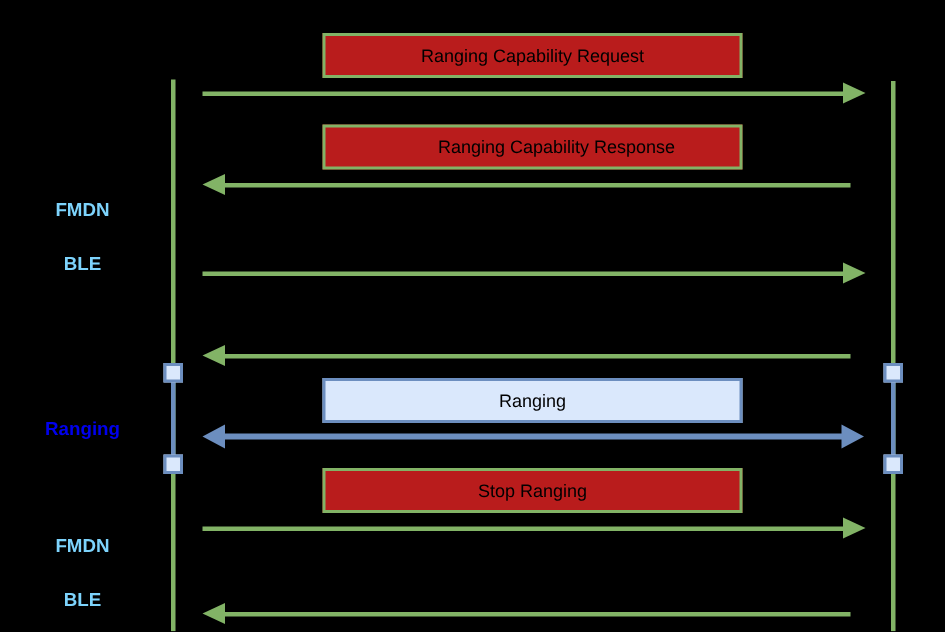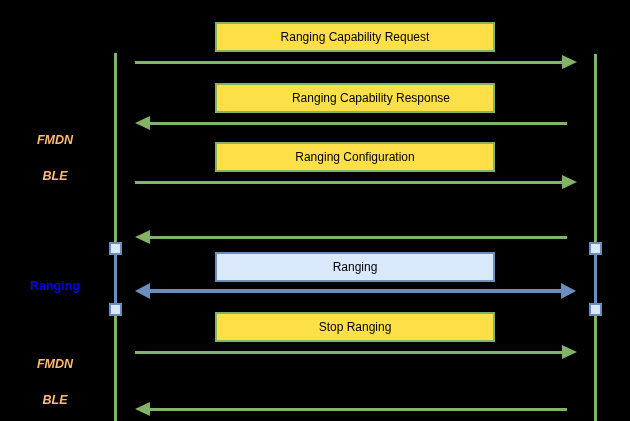--- a/index.html
+++ b/index.html
@@ -16,21 +16,21 @@
   .phase-label {
     position: absolute;
     left: 0;
     width: 110px;
     text-align: center;
     font-size: 12.5px;
     font-weight: bold;
     line-height: 18px;
     white-space: pre-line;
   }
-  .phase-label.green { color: #fdba74; font-style: italic; }
+  .phase-label.green { color: #7dd3fc; }
   .phase-label.blue  { color: #0000ee; }
   .phase-line { display: block; }
 
   
   .lifeline {
     position: absolute;
     width: 3px;
     background: #82b366;
   }
   .lifeline-blue-segment {
@@ -46,21 +46,21 @@
     border: 2px solid #6c8ebf;
   }
 
   
   .msg-box {
     position: absolute;
     left: 215px;
     width: 280px;
     height: 30px;
     border: 2px solid #82b366;
-    background: #fde047;
+    background: #b91c1c;
     color: #000000;
     font-size: 12px;
     line-height: 26px;
     text-align: center;
     white-space: nowrap;
   }
   .msg-box.blue {
     border-color: #6c8ebf;
     background: #dae8fc;
   }
@@ -124,21 +124,20 @@
   </div>
 
   <div class="msg-box" style="top:22px;">Ranging Capability Request</div>
   <div class="arrow-line" style="left:135px; top:61px; width:428px;"></div>
   <div class="head head-right" style="left:562px; top:55px;"></div>
 
   <div class="msg-box" style="top:83px;padding-left:32px;">Ranging Capability Response</div>
   <div class="arrow-line" style="left:149px; top:122px; width:418px;"></div>
   <div class="head head-left" style="left:135px; top:116px;"></div>
 
-  <div class="msg-box" style="top:142px;">Ranging Configuration</div>
   <div class="arrow-line" style="left:135px; top:181px; width:428px;"></div>
   <div class="head head-right" style="left:562px; top:175px;"></div>
 
   <div class="arrow-line" style="left:149px; top:236px; width:418px;"></div>
   <div class="head head-left" style="left:135px; top:230px;"></div>
 
   <div class="msg-box blue" style="top:252px;">Ranging</div>
   <div class="arrow-line blue" style="left:150px; top:289px; width:412px;"></div>
   <div class="head blue head-left" style="left:135px; top:283px;"></div>
   <div class="head blue head-right" style="left:561px; top:283px;"></div>

